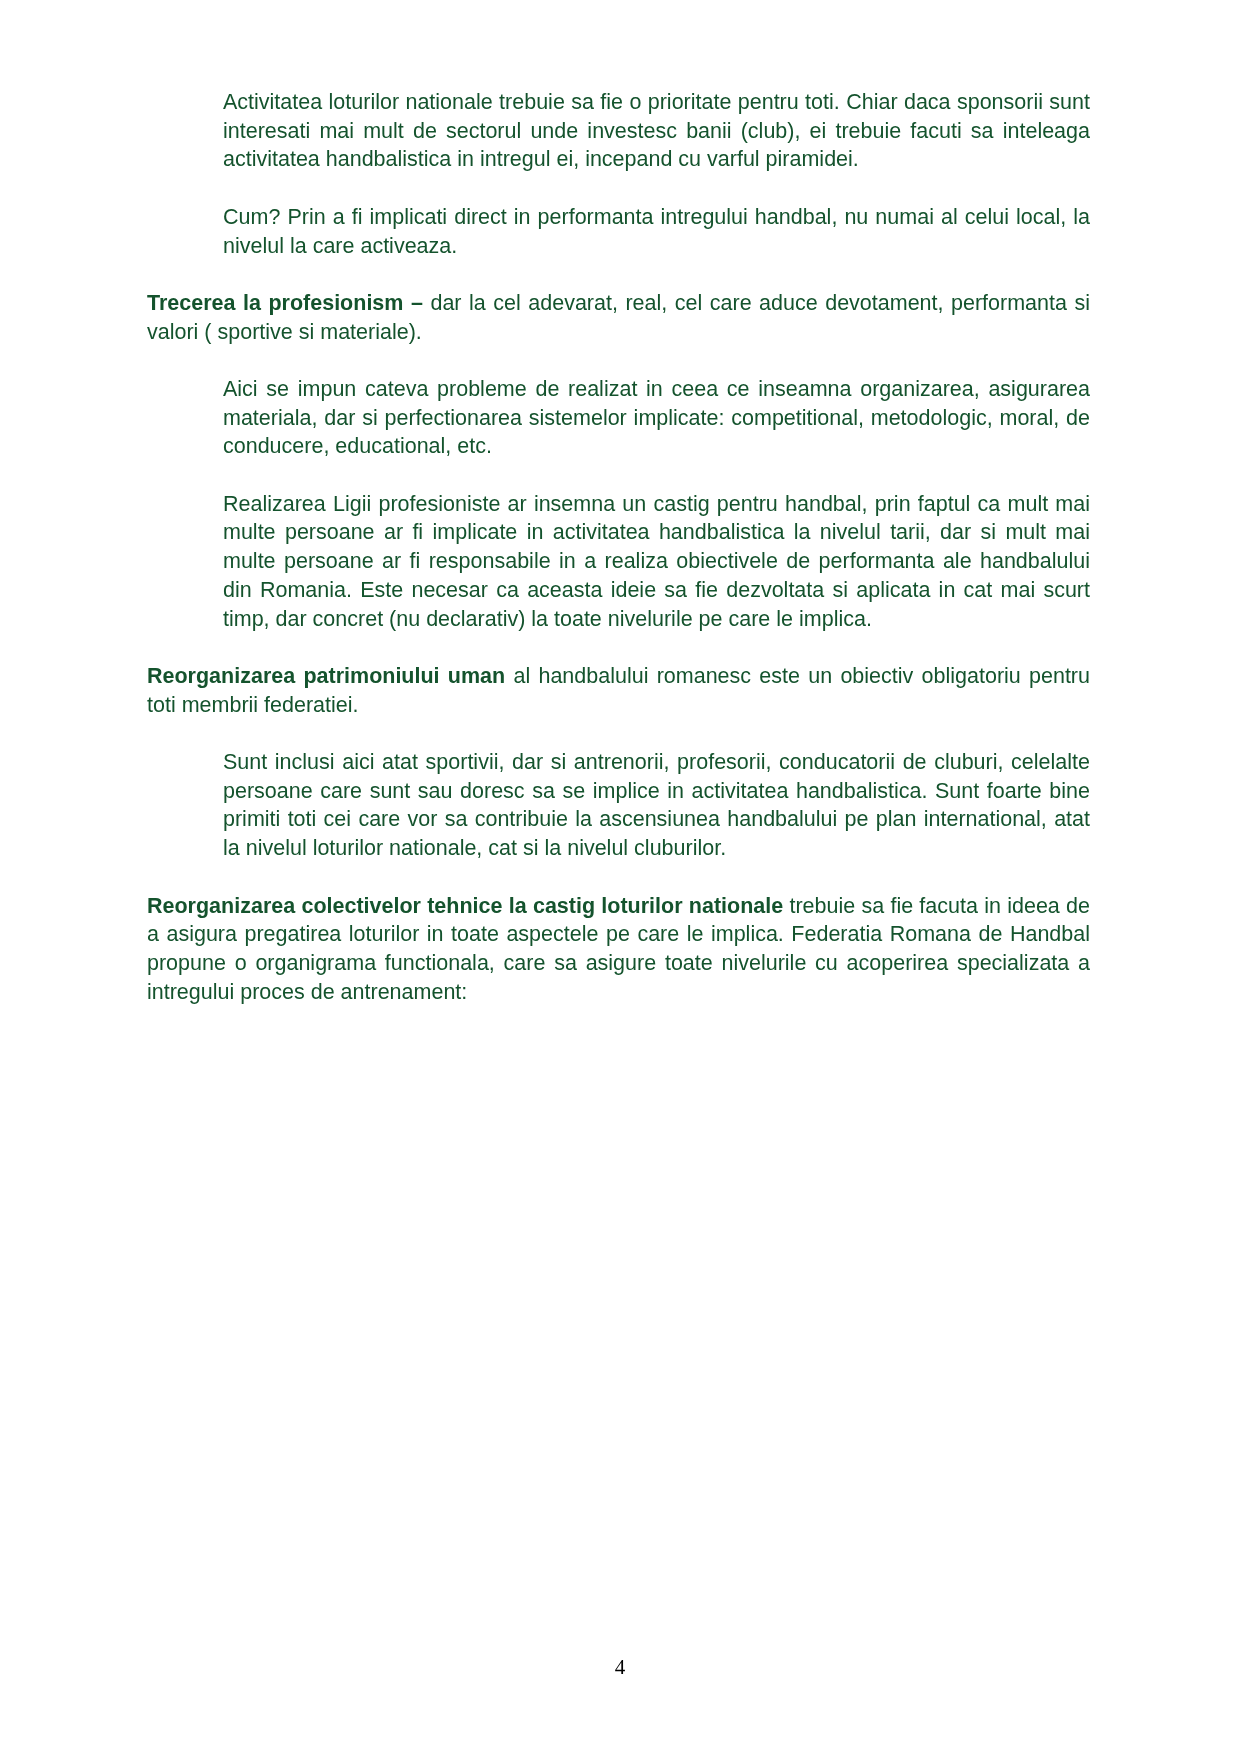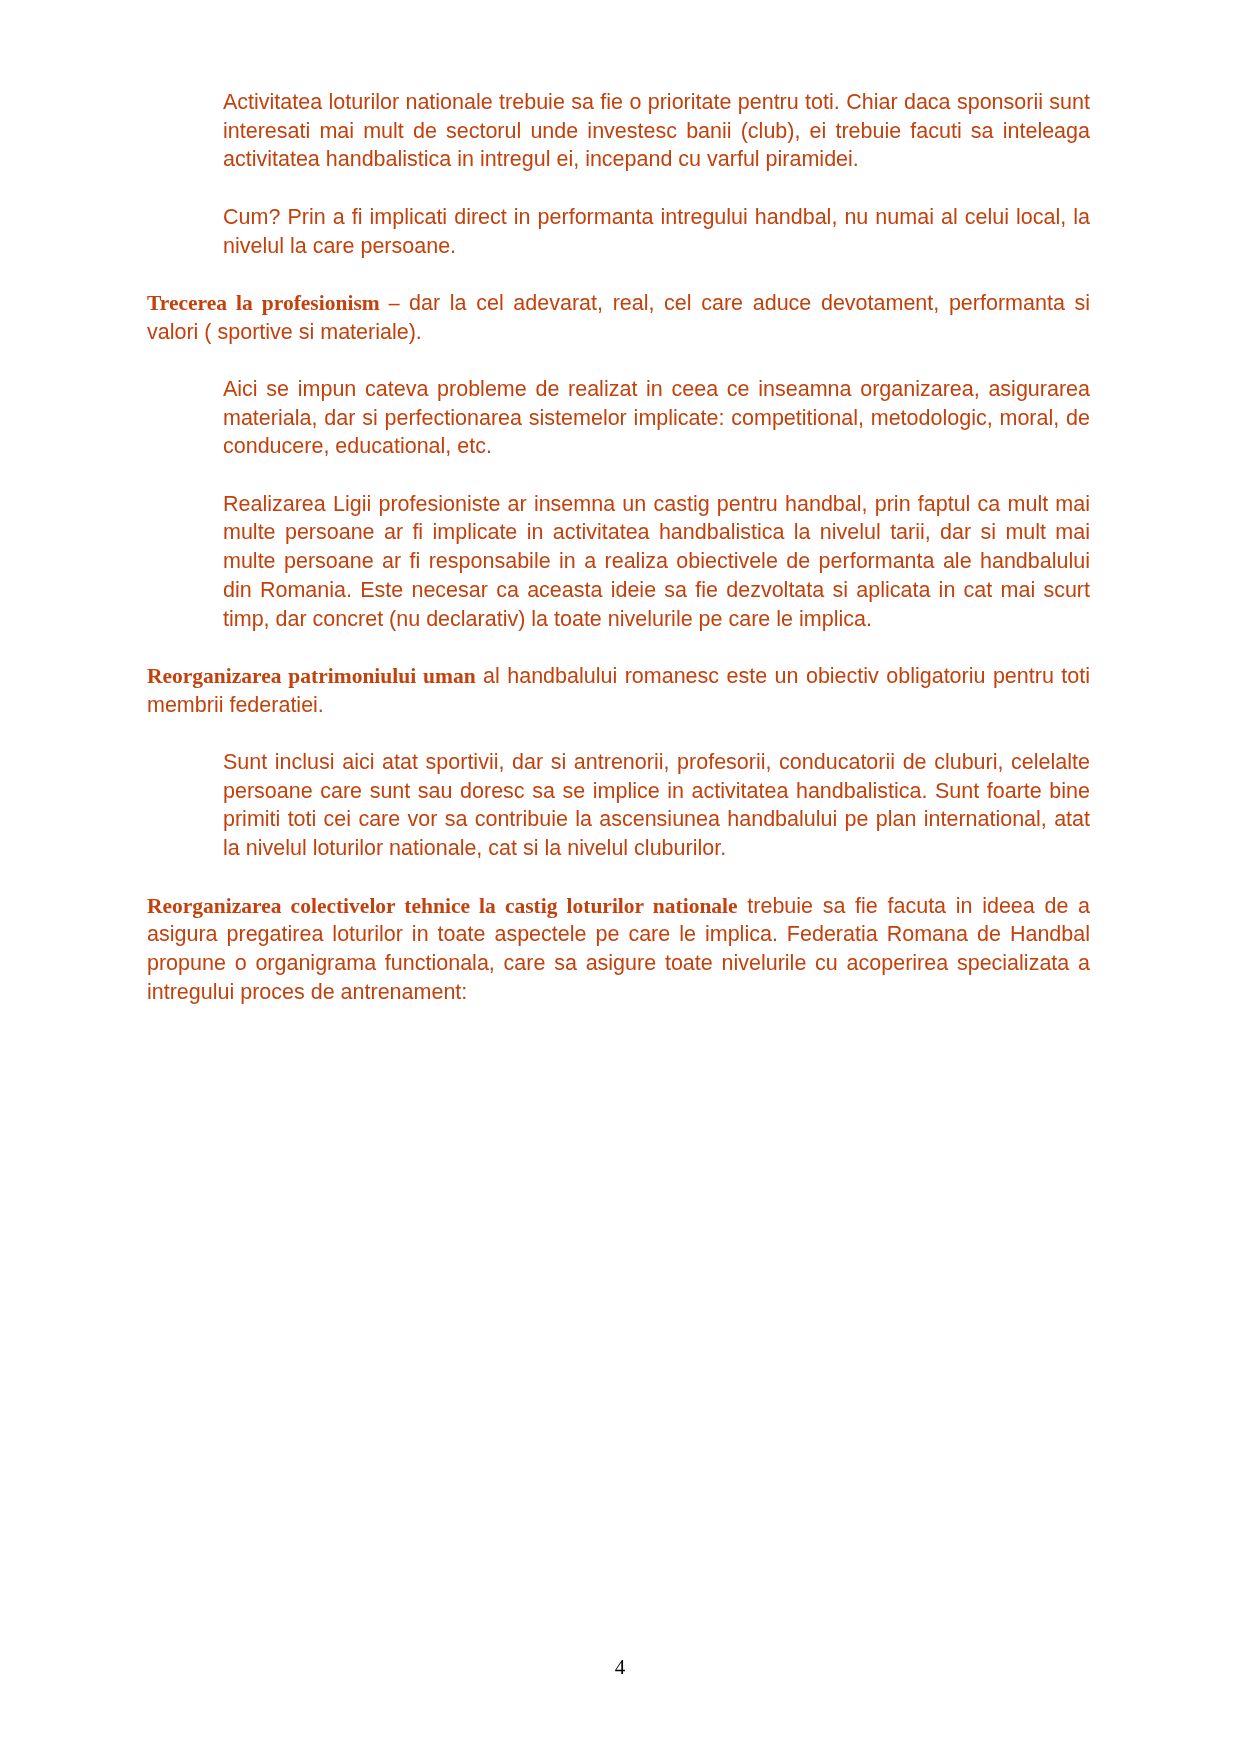--- a/index.html
+++ b/index.html
@@ -3,44 +3,44 @@
 <meta charset="utf-8">
 <style>
   html, body { margin: 0; padding: 0; background: #ffffff; }
   body { width: 1240px; height: 1754px; position: relative; overflow: hidden; }
   .page {
     position: absolute; left: 0; top: 0; width: 1240px; height: 1754px; background: #ffffff;
   }
   .content {
     position: absolute; left: 147px; top: 88px; width: 943px;
     font-family: "Liberation Sans", sans-serif;
-    font-size: 21.5px; line-height: 28.7px; color: #c2410c;
+    font-size: 21.5px; line-height: 28.7px; color: #14532d;
   }
   .content p {
     margin: 0 0 28.7px 0;
     text-align: justify;
     text-align-last: left;
   }
   .content p.indent { margin-left: 76px; }
-  .content b { font-weight: bold; font-family: Liberation Serif, serif; }
+  .content b { font-weight: bold; }
   .page-number {
     position: absolute; left: 600px; width: 40px; top: 1655px; text-align: center;
     font-family: "Liberation Serif", serif; font-size: 21px; color: #000;
   }
 </style>
 </head>
 <body>
 
 <div class="page">
   <div class="content">
     <p class="indent">
       <span>Activitatea loturilor nationale trebuie sa fie o prioritate pentru toti. Chiar daca sponsorii sunt interesati mai mult de sectorul unde investesc banii (club), ei trebuie facuti sa inteleaga activitatea handbalistica in intregul ei, incepand cu varful piramidei.</span>
     </p>
     <p class="indent">
-      <span>Cum? Prin a fi implicati direct in performanta intregului handbal, nu numai al celui local, la nivelul la care persoane.</span>
+      <span>Cum? Prin a fi implicati direct in performanta intregului handbal, nu numai al celui local, la nivelul la care activeaza.</span>
     </p>
     <p>
       <b>Trecerea la profesionism –</b><span> dar la cel adevarat, real, cel care aduce devotament, performanta si valori ( sportive si materiale).</span>
     </p>
     <p class="indent">
       <span>Aici se impun cateva probleme de realizat in ceea ce inseamna organizarea, asigurarea materiala, dar si perfectionarea sistemelor implicate: competitional, metodologic, moral, de conducere, educational, etc.</span>
     </p>
     <p class="indent">
       <span>Realizarea Ligii profesioniste ar insemna un castig pentru handbal, prin faptul ca mult mai multe persoane ar fi implicate in activitatea handbalistica la nivelul tarii, dar si mult mai multe persoane ar fi responsabile in a realiza obiectivele de performanta ale handbalului din Romania. Este necesar ca aceasta ideie sa fie dezvoltata si aplicata in cat mai scurt timp, dar concret (nu declarativ) la toate nivelurile pe care le implica.</span>
     </p>

